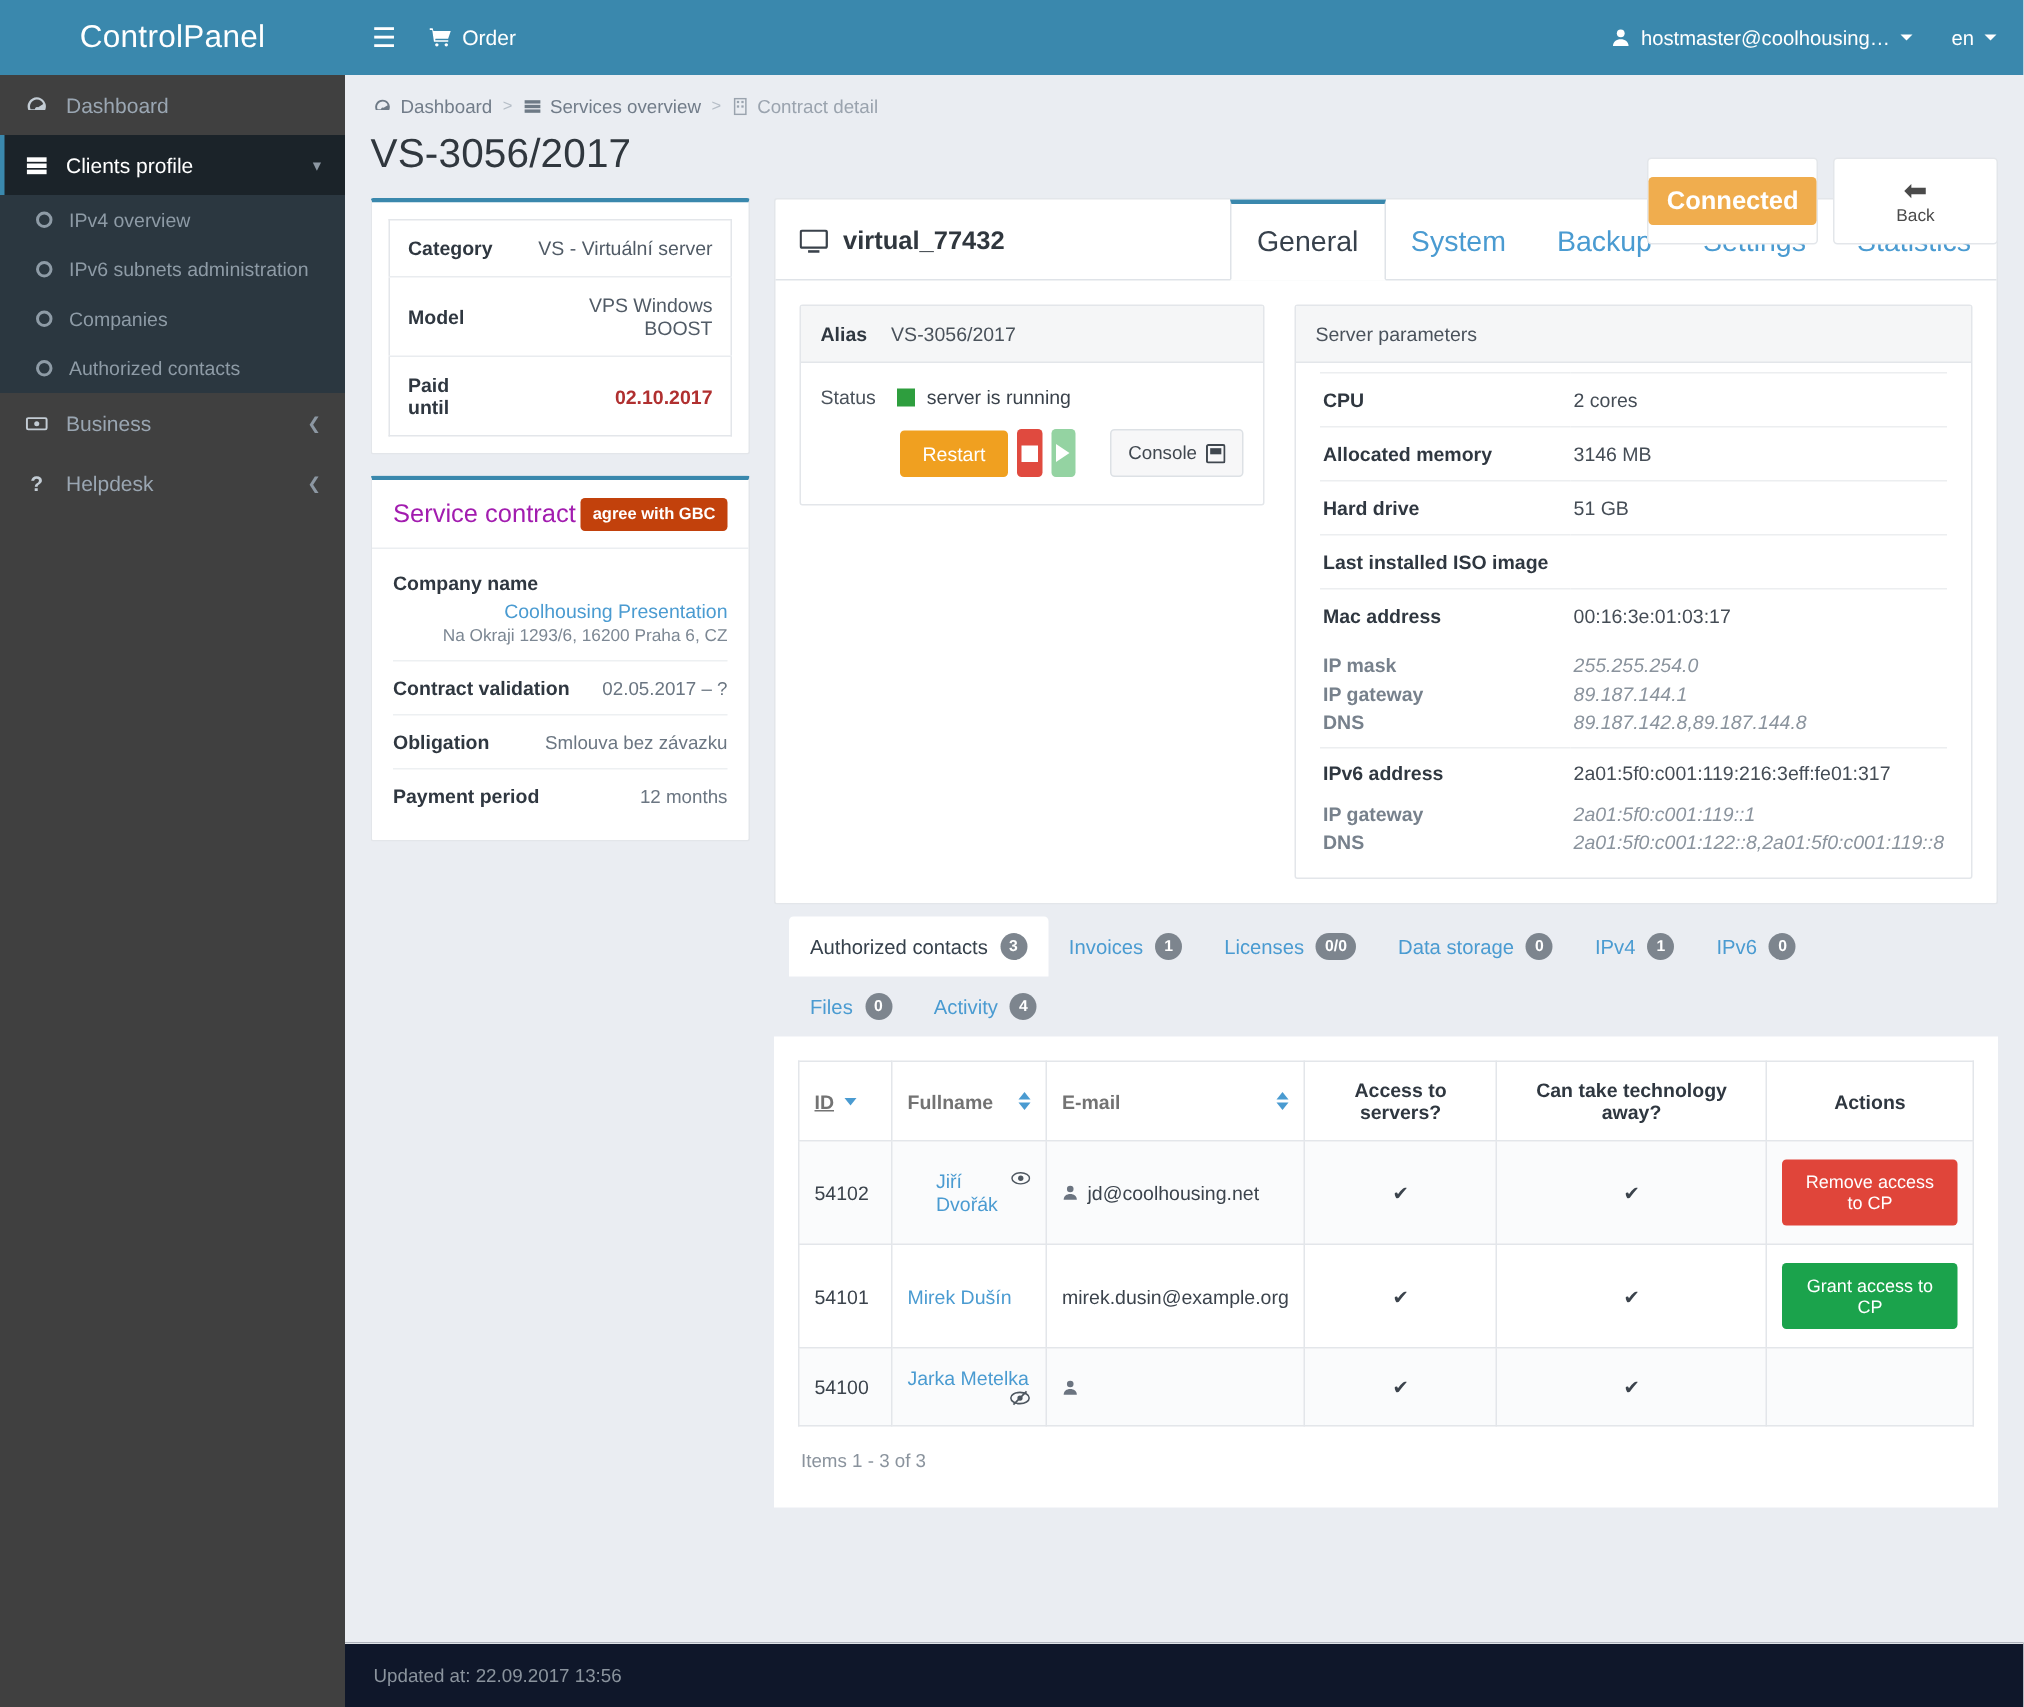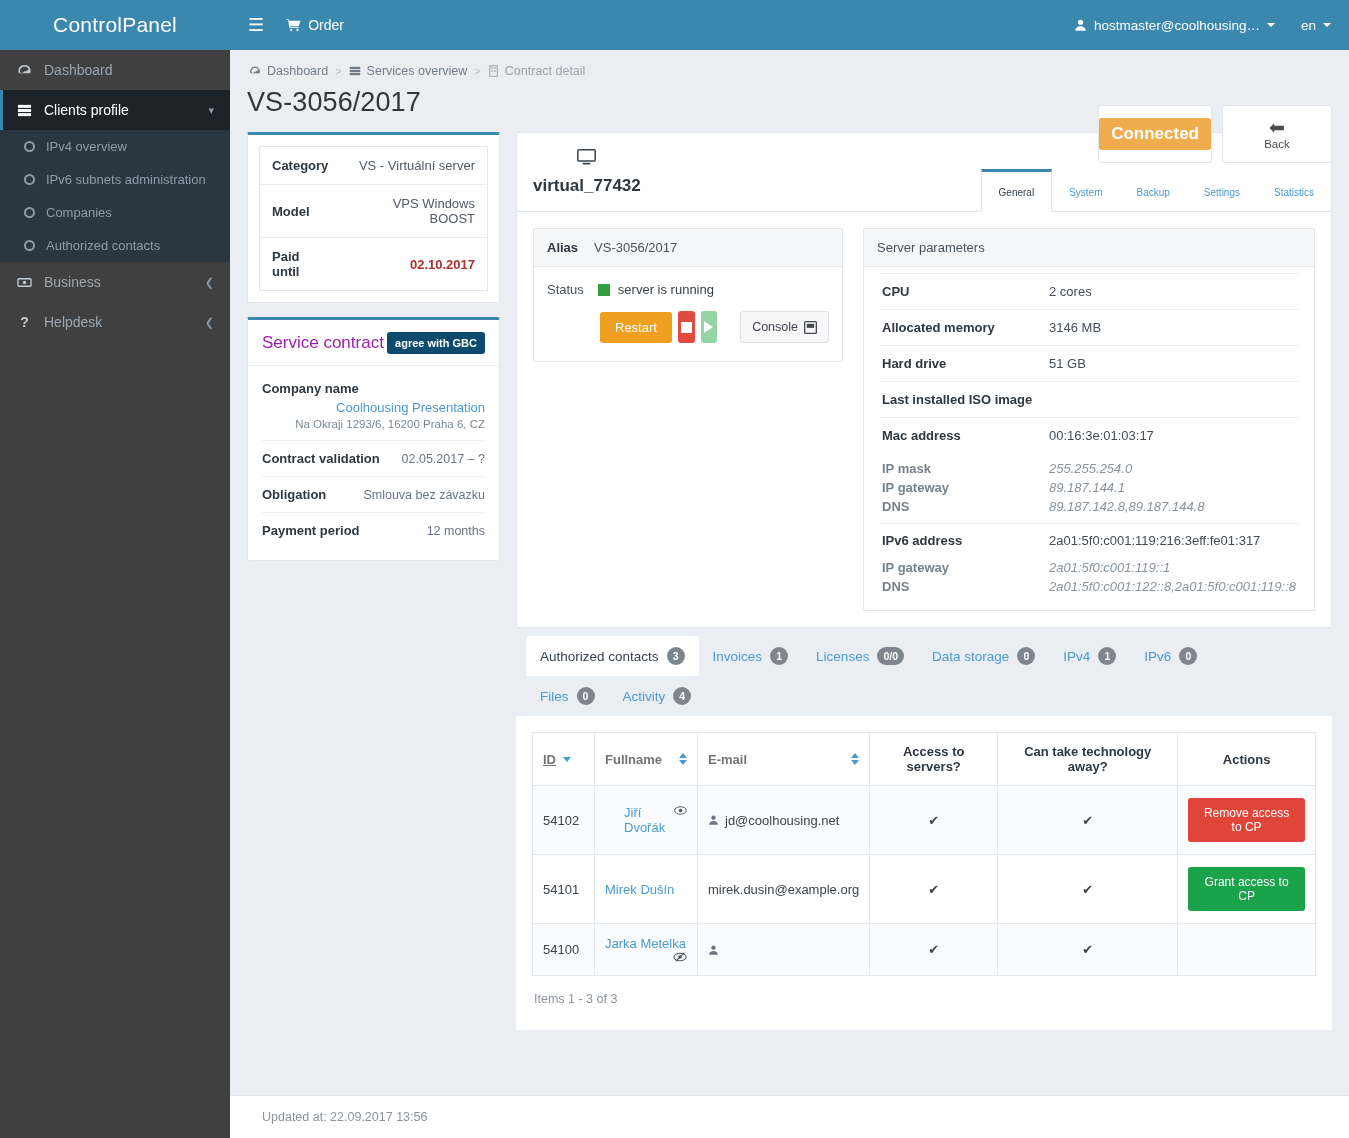--- a/index.html
+++ b/index.html
@@ -99,44 +99,44 @@
   .summary td.v { text-align: right; color: #515b66; }
   .summary td.v.red { color: #b03030; font-weight: bold; }
 
   
   .sc-head {
     display: flex; align-items: center; justify-content: space-between;
     padding: 12px 14px 11px 14px; border-bottom: 1px solid #ebeef1;
   }
   .sc-title { font-size: 17px; color: #a21caf; font-weight: 400; }
   .gbc {
-    background: #0c4a6e; color: #fff; font-size: 11px; font-weight: bold;
+    background: #c2410c; color: #fff; font-size: 11px; font-weight: bold;
     padding: 5px 8px; border-radius: 3px; cursor: pointer;
   }
   .sc-body { padding: 4px 14px 12px 14px; }
   .sc-row { display: flex; justify-content: space-between; align-items: baseline;
             padding: 10px 0; border-bottom: 1px solid #edf0f2; gap: 8px; }
   .sc-row:last-child { border-bottom: none; }
   .sc-k { font-weight: bold; color: #2f3740; font-size: 13px; white-space: nowrap; }
   .sc-v { color: #6b7682; font-size: 12.5px; text-align: right; }
   .company-block { padding: 11px 0 10px 0; border-bottom: 1px solid #edf0f2; }
   .company-block .lbl { font-weight: bold; color: #2f3740; font-size: 13px; }
   .company-block .name { color: #4a9bd1; font-size: 13px; text-align: right; margin-top: 4px; cursor: pointer; }
   .company-block .addr { color: #7c8793; font-size: 11.5px; text-align: right; margin-top: 3px; }
 
   
   .panel { background: #fff; border: 1px solid #e3e6ea; border-radius: 2px; }
   .panel-head { display: flex; align-items: flex-end; padding: 0; border-bottom: 1px solid #dfe3e8; }
   .panel-name {
     display: flex; align-items: center; gap: 10px;
-    font-size: 17px; font-weight: bold; color: #30373e; padding: 16px 16px 15px 16px; flex-direction: column;
+    font-size: 17px; font-weight: bold; color: #30373e; padding: 16px 16px 15px 16px;
   }
   .tabs { margin-left: auto; display: flex; align-items: stretch; }
   .tab {
-    padding: 15px 17px 13px 17px; color: #4a9bd1; font-size: 10px; cursor: pointer;
+    padding: 15px 17px 13px 17px; color: #4a9bd1; font-size: 19px; cursor: pointer;
     border-top: 3px solid transparent; margin-bottom: -1px; white-space: nowrap;
   }
   .tab.active {
     color: #37414c; background: #fff; border-top: 3px solid #3a88ad;
     border-left: 1px solid #dfe3e8; border-right: 1px solid #dfe3e8; border-bottom: 1px solid #fff;
   }
   .panel-body { display: flex; gap: 20px; padding: 16px; align-items: flex-start; }
 
   .subcard { border: 1px solid #e3e6ea; border-radius: 2px; background: #fff; }
   .alias-card { width: 310px; flex: 0 0 310px; }
@@ -210,22 +210,22 @@
   .name-cell { display: flex; align-items: flex-start; justify-content: space-between; gap: 6px; margin-left: 19px; }
   .name-link { color: #4a9bd1; cursor: pointer; }
   .ctr { text-align: center; }
   .chk { font-size: 15px; color: #1c1c1c; }
   .mail-cell { display: flex; align-items: center; gap: 6px; }
   .btn-remove { background: #e0453a; color: #fff; font-size: 12px; padding: 8px 11px; border-radius: 3px; border: none; cursor: pointer; font-family: inherit; }
   .btn-grant { background: #1ba34c; color: #fff; font-size: 12px; padding: 8px 11px; border-radius: 3px; border: none; cursor: pointer; font-family: inherit; }
   .items-note { color: #8a939d; font-size: 12.5px; padding: 16px 2px 8px 2px; }
 
   .footer {
-    border-top: 1px solid #dfe3e8; padding: 14px 32px; color: #8a939d; font-size: 12.5px;
-    background: #ffffff;
+    border-top: 1px solid #dfe3e8; padding: 14px 19px; color: #8a939d; font-size: 12.5px;
+    background: #0f172a;
   }
   svg { display: block; }
 </style>
 </head>
 <body>
 
 <div class="app">
 
   <div class="sidebar">
     <div class="brand">

